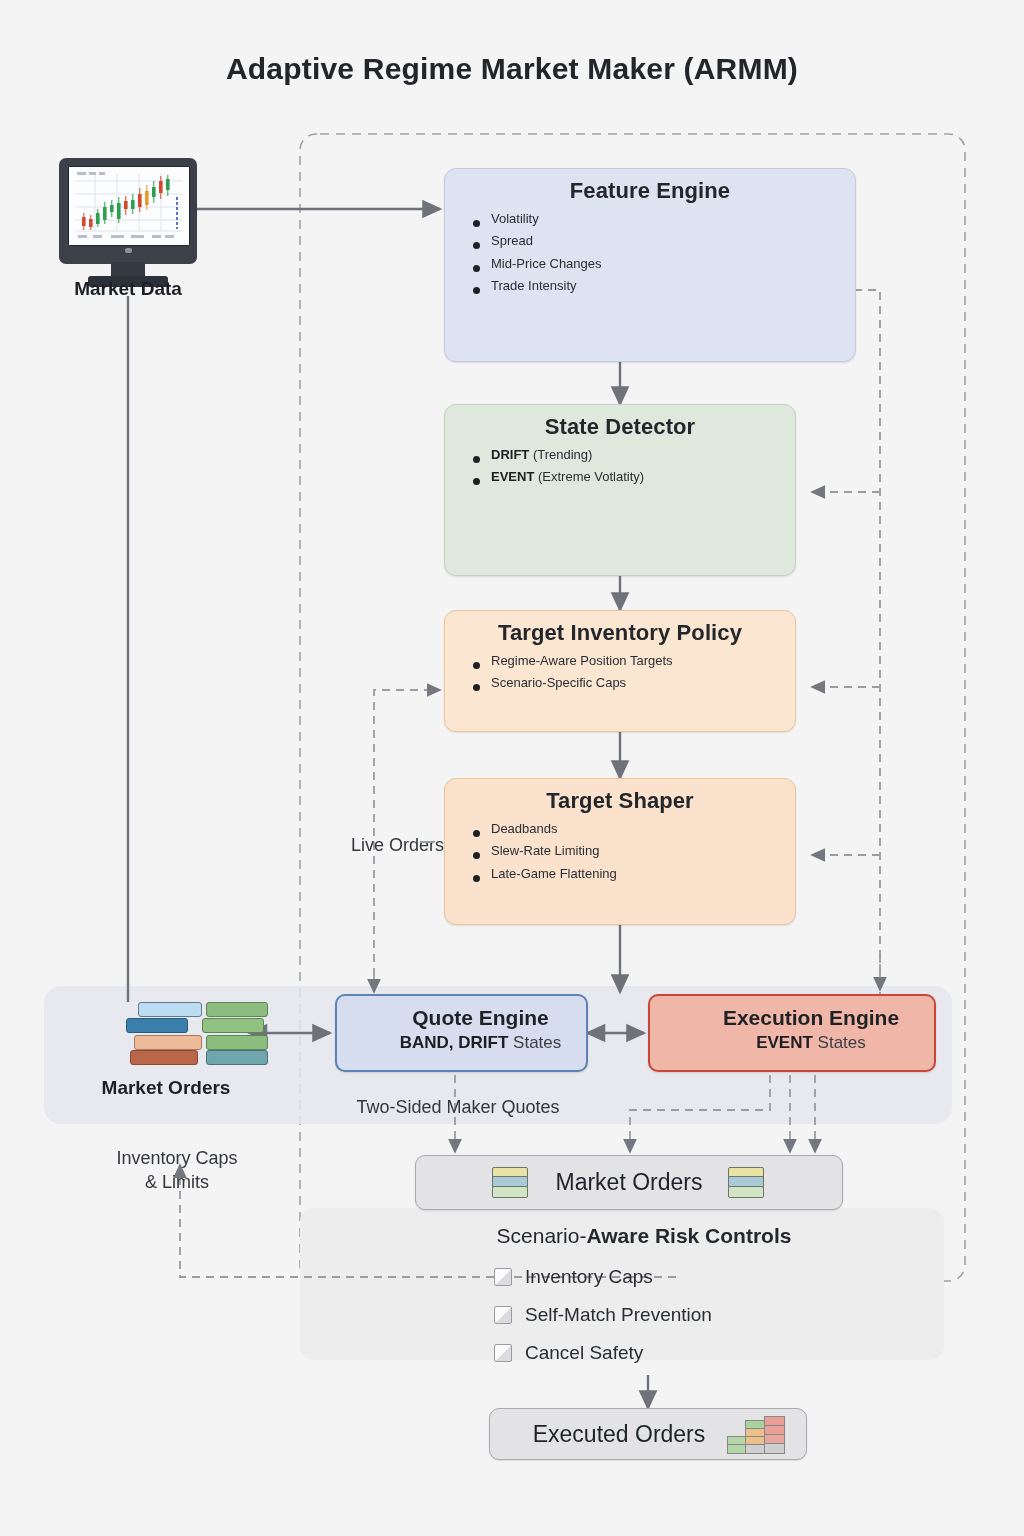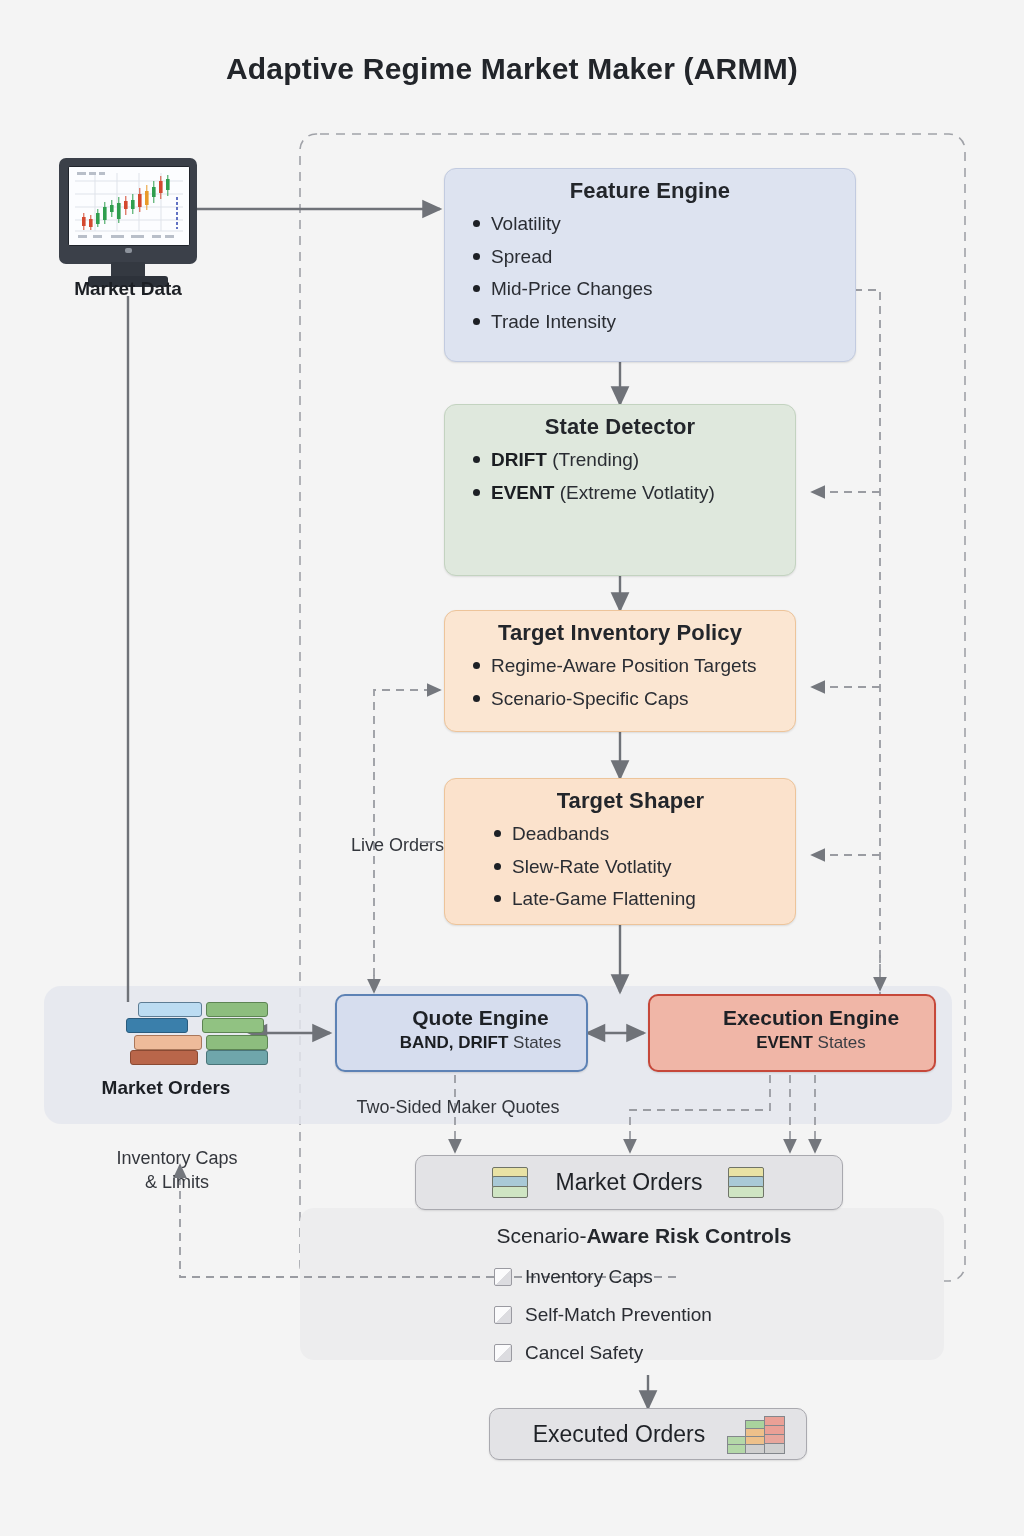--- a/index.html
+++ b/index.html
@@ -29,21 +29,21 @@
     box-shadow:0 1px 2px rgba(0,0,0,.10);
   }
   .node .hd{
     text-align:center;font-weight:bold;font-size:22px;color:#23262b;
     padding-top:9px;letter-spacing:.1px;
   }
   .node ul{
     margin:4px 0 0 0;padding:0 0 0 46px;list-style:none;
   }
   .node li{
-    font-size:19px;line-height:1.72;color:#2a2d33;position:relative;
+    font-size:13px;line-height:1.72;color:#2a2d33;position:relative;
   }
   .node li:before{
     content:"";position:absolute;left:-18px;top:12px;
     width:7px;height:7px;border-radius:50%;background:#1d2025;
   }
   .node li b{font-weight:bold;color:#1b1e22;}
 
   .blue  {background:#dde3f0;border:1.5px solid #c2cbe0;}
   .green {background:#dfe8dd;border:1.5px solid #c3d3c0;}
   .peach {background:#fbe6d2;border:1.5px solid #edc49a;}
@@ -263,25 +263,25 @@
   </div>
 
   <div class="abs node peach" style="left:444px;top:610px;width:352px;height:122px;">
     <div class="hd">Target Inventory Policy</div>
     <ul>
       <li>Regime-Aware Position Targets</li>
       <li>Scenario-Specific Caps</li>
     </ul>
   </div>
 
-  <div class="abs node peach2" style="left:444px;top:778px;width:352px;height:147px;padding-left:21px;">
+  <div class="abs node peach2" style="left:444px;top:778px;width:352px;height:147px;">
     <div class="hd">Target Shaper</div>
     <ul>
       <li>Deadbands</li>
-      <li>Slew-Rate Votlatity</li>
+      <li>Slew-Rate Limiting</li>
       <li>Late-Game Flattening</li>
     </ul>
   </div>
 
   <div class="abs lab" style="left:304px;top:833px;width:140px;font-size:18px;text-align:right;">Live Orders</div>
   <div class="abs" style="left:420px;top:841px;width:14px;height:2px;background:#9a9ca2;"></div>
 
   <div class="obk" style="left:94px;top:1002px;width:140px;height:62px;">
     <i style="left:44px;top:0;width:62px;height:13px;background:#bcdcf2;border-color:#5e7d94;"></i>
     <i style="left:32px;top:16px;width:60px;height:13px;background:#3a7fab;border-color:#2a5b7d;"></i>

